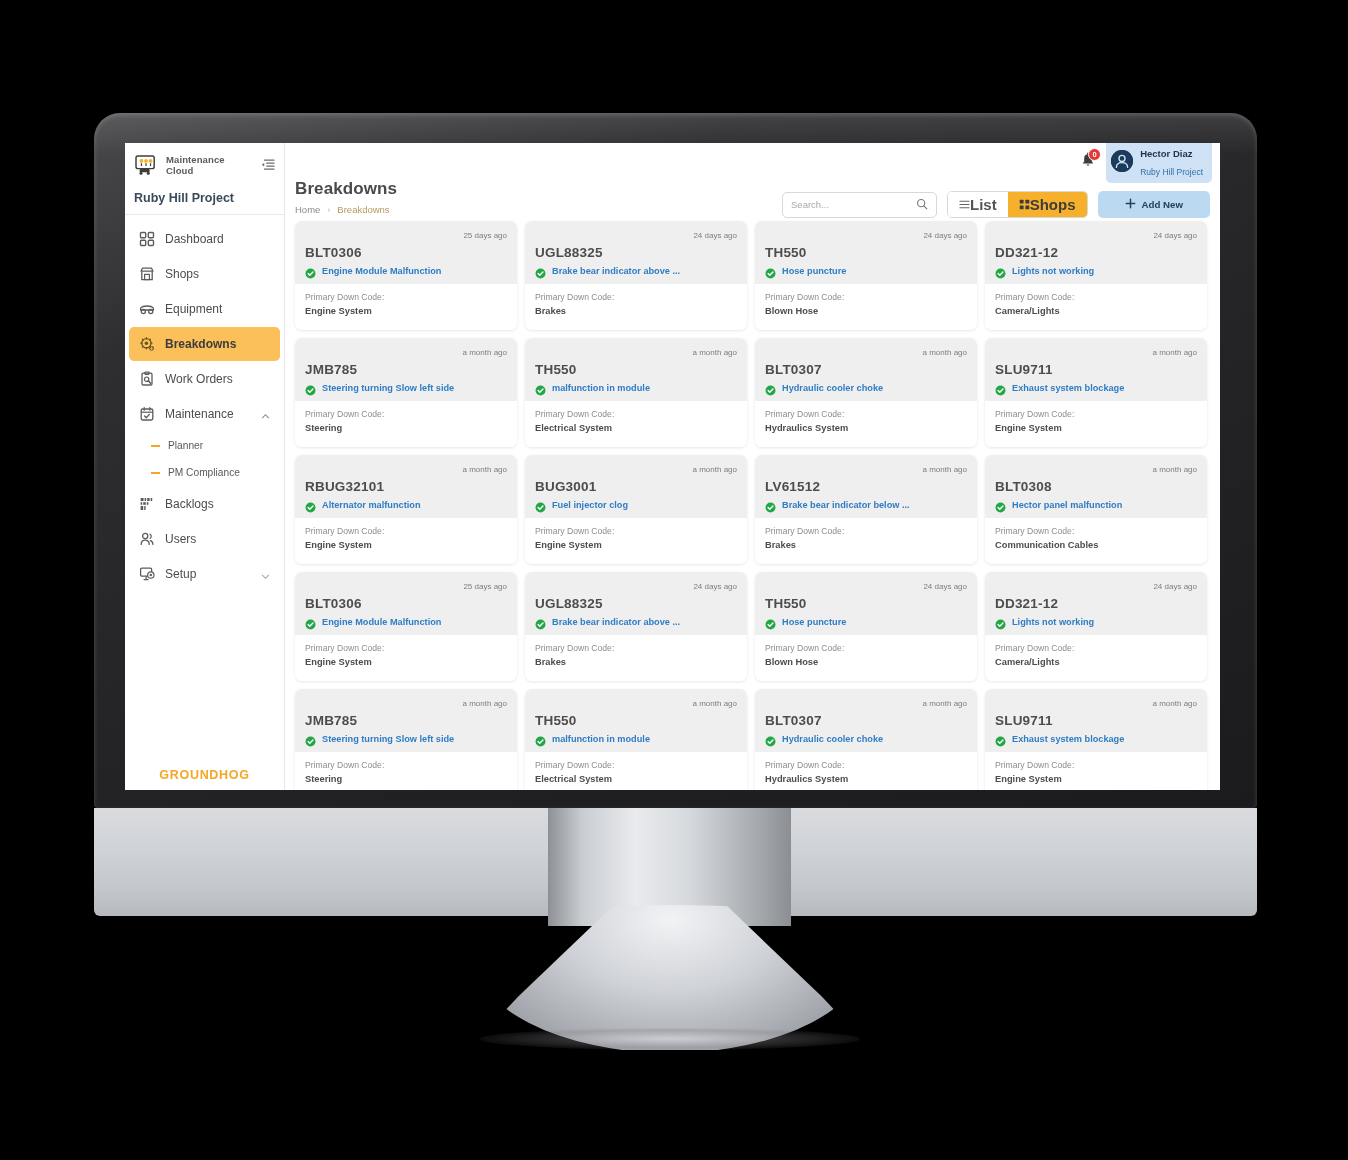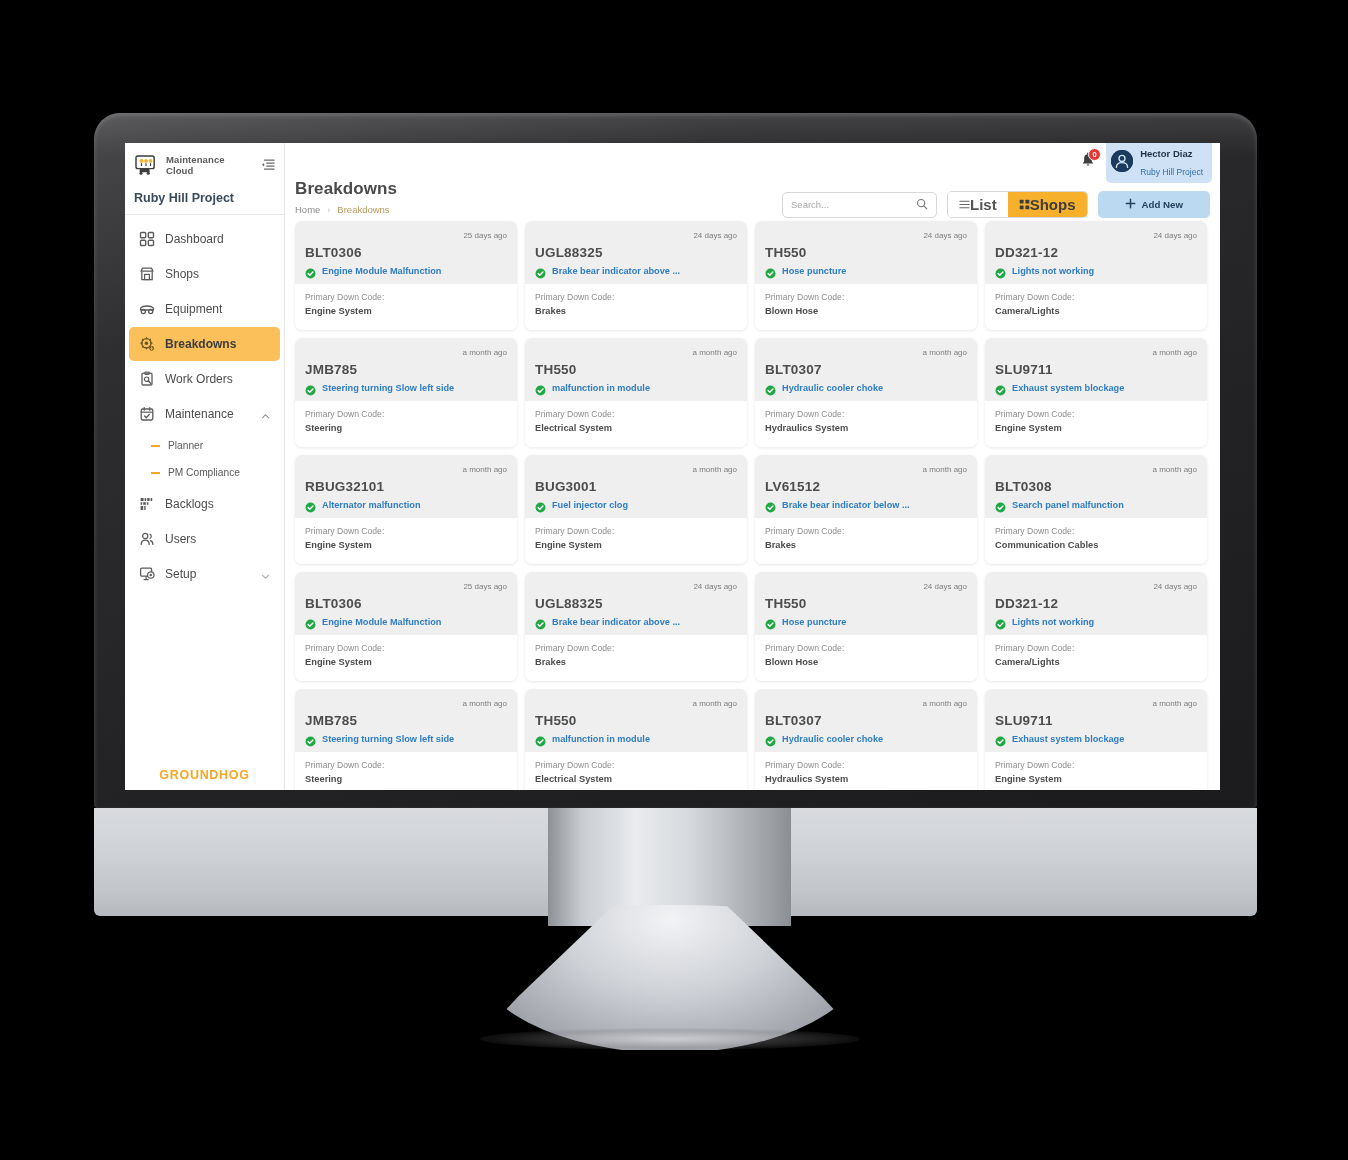--- a/index.html
+++ b/index.html
@@ -624,21 +624,21 @@
               </div>
               <div class="card">
                 <div class="card-head">
                   <div class="card-title">BLT0308</div>
                   <div class="card-time">a month ago</div>
                   <div class="card-issue-row">
                     <span class="check-ico"><svg viewBox="0 0 12 12" width="11" height="11">
                         <circle cx="6" cy="6" r="5.4" fill="#22a745"></circle>
                         <path d="M3.4 6.1 L5.2 8 L8.7 4.3" fill="none" stroke="#fff" stroke-width="1.5" stroke-linecap="round" stroke-linejoin="round"></path>
                       </svg></span>
-                    <span class="card-issue">Search panel malfunction</span>
+                    <span class="card-issue">Hector panel malfunction</span>
                   </div>
                 </div>
                 <div class="card-body">
                   <div class="card-label">Primary Down Code:</div>
                   <div class="card-value">Communication
 Cables</div>
                 </div>
               </div>
               <div class="card">
                 <div class="card-head">

